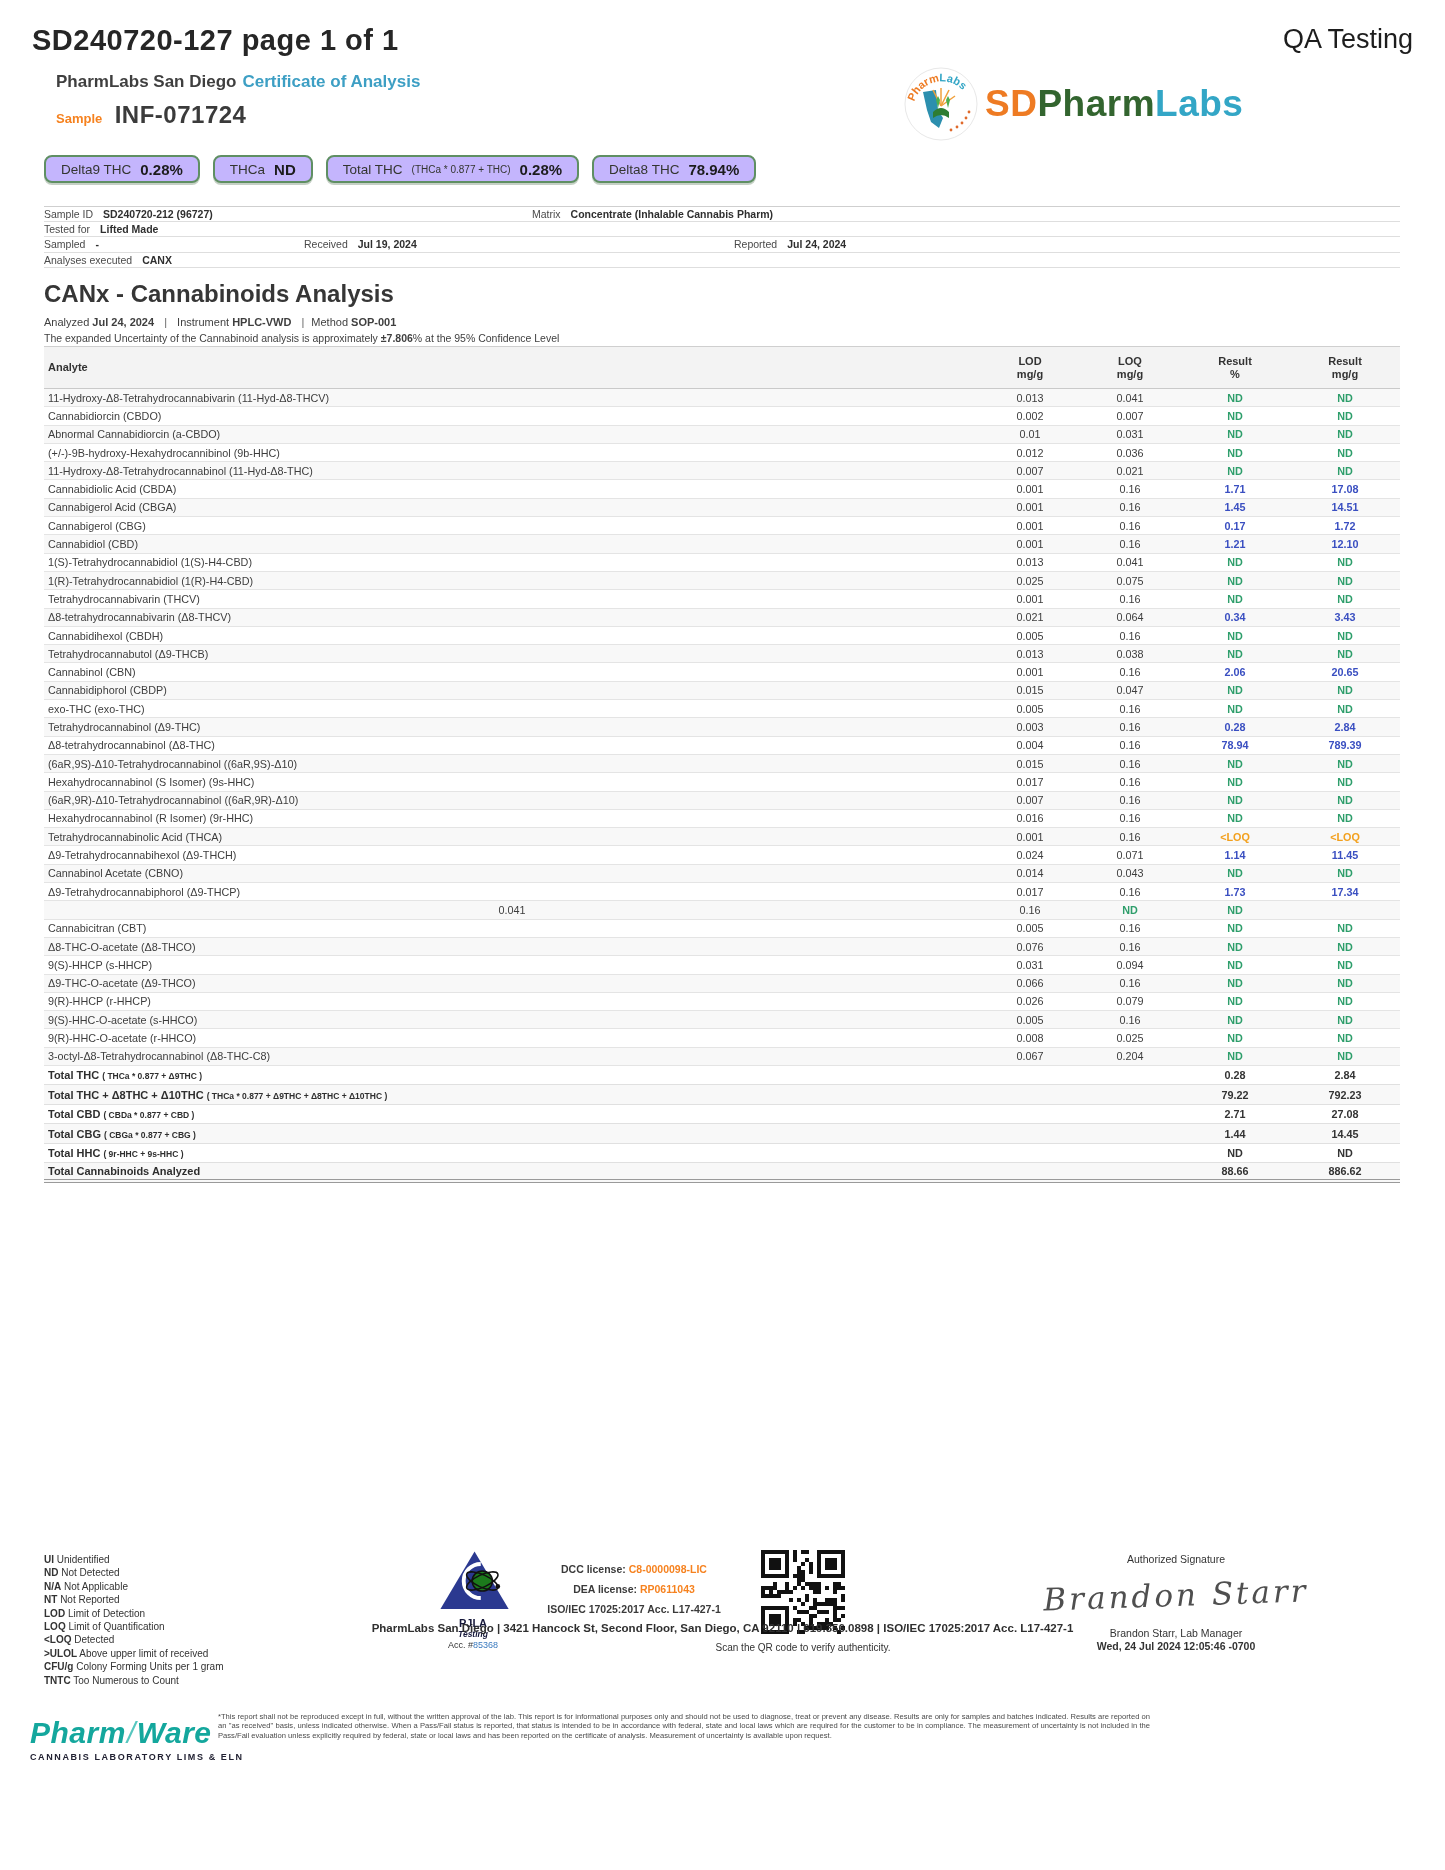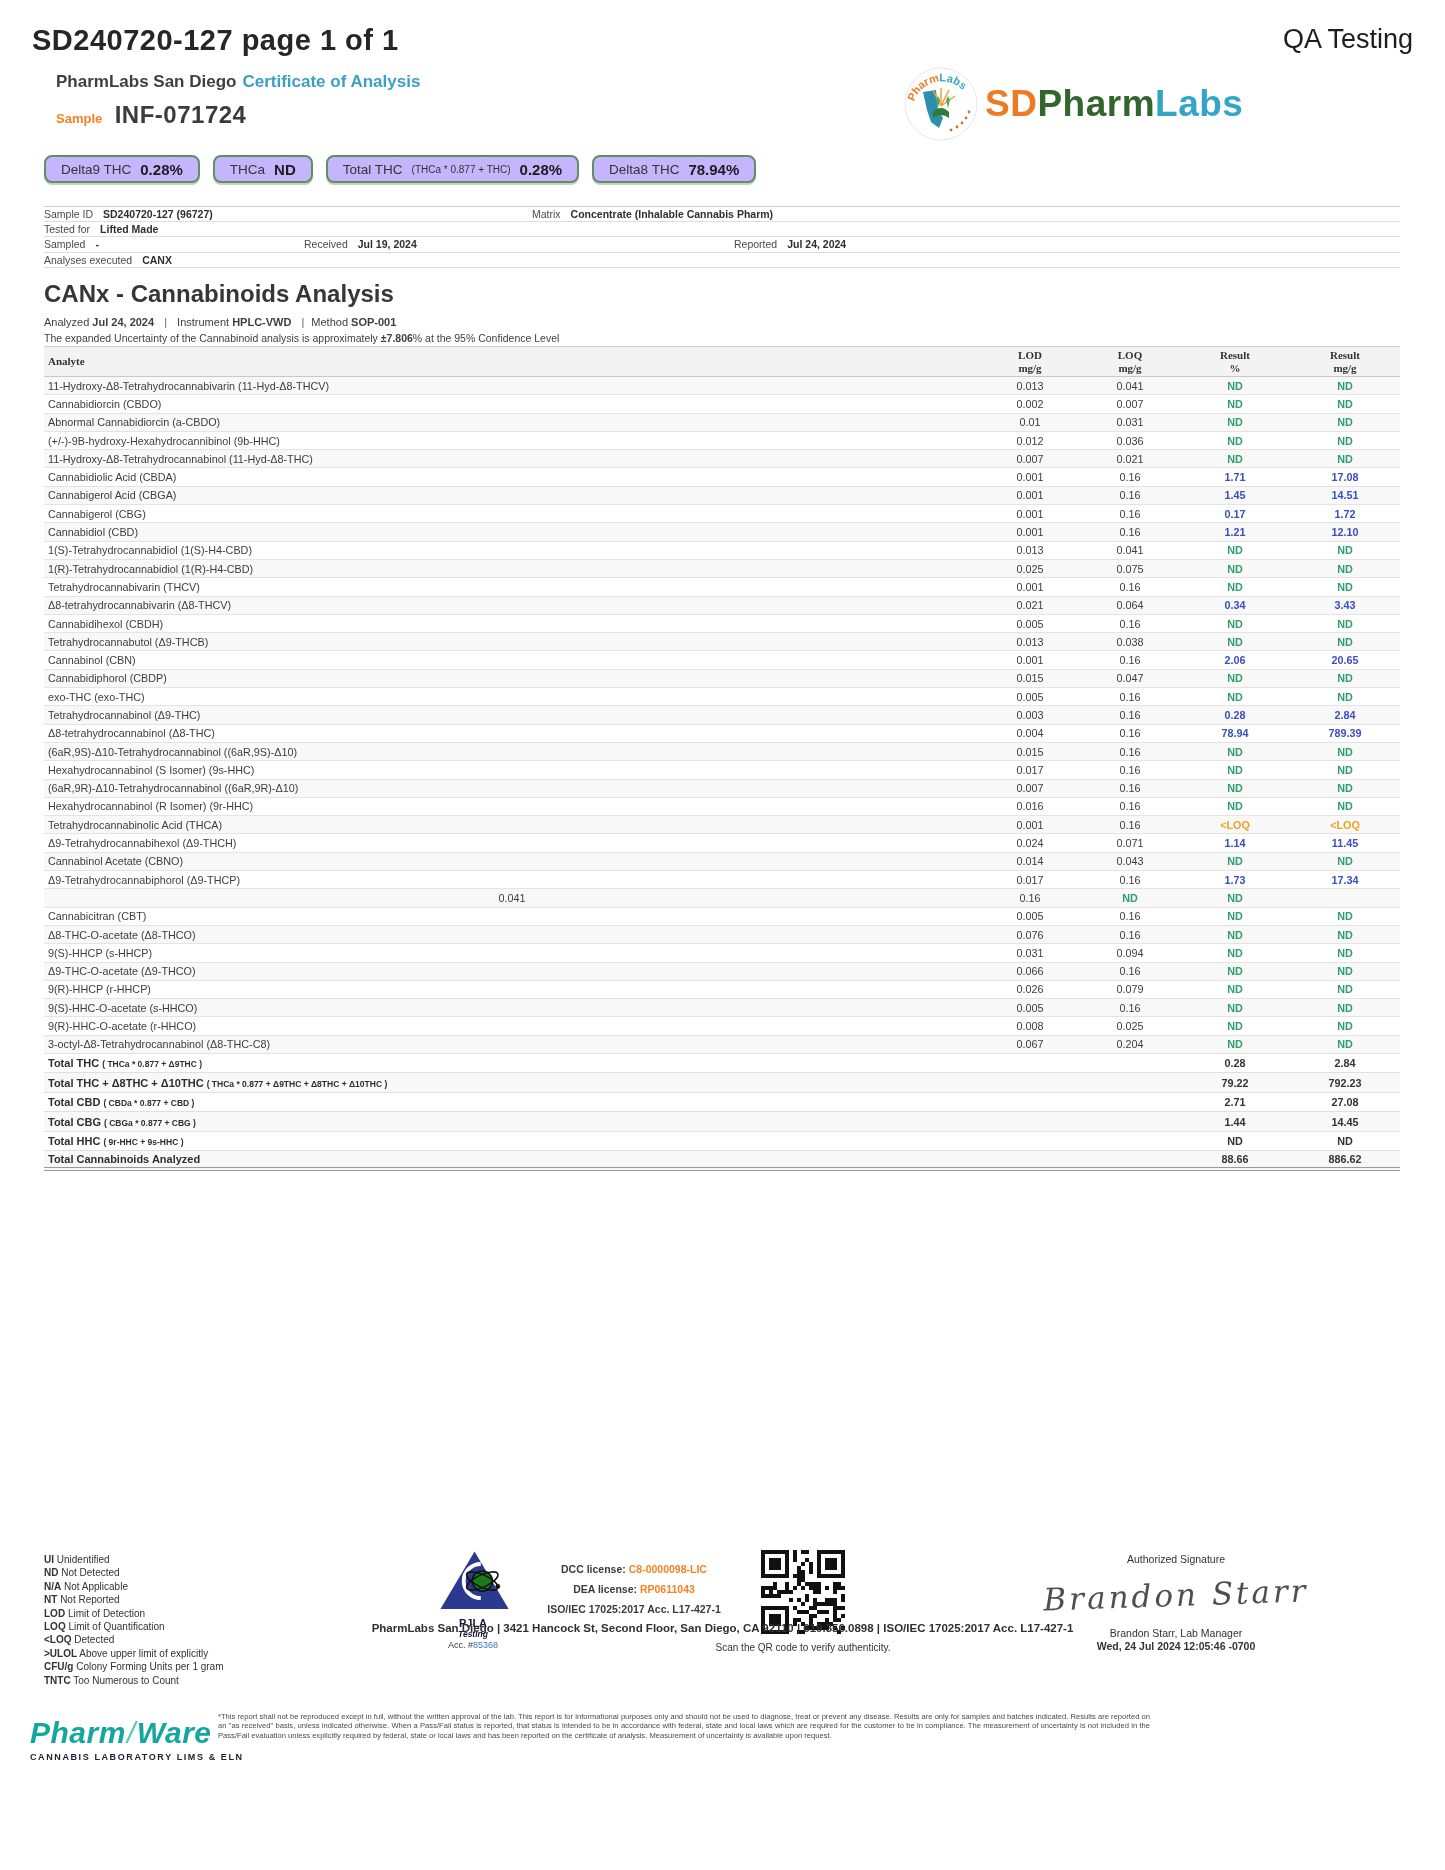--- a/index.html
+++ b/index.html
@@ -46,21 +46,21 @@
   .sec-title { position:absolute; left:44px; top:280px; font-size:24px; font-weight:600; color:#363636; }
   .meta { position:absolute; left:44px; top:316px; font-size:11px; color:#3f3f3f; }
   .meta b { font-weight:700; }
   .meta .sep { margin:0 7px; color:#666; }
   .uncert { position:absolute; left:44px; top:332px; font-size:10.5px; color:#3f3f3f; }
   .uncert b { font-weight:700; }
 
   
   .table { position:absolute; left:44px; top:346px; width:1356px; }
   .thead { display:grid; grid-template-columns:1fr 100px 100px 110px 110px; background:#f3f3f3;
-           border-top:1px solid #cfcfcf; border-bottom:1px solid #c9c9c9; padding:2px 0;font-family:Liberation Serif, serif; }
+           border-top:1px solid #cfcfcf; border-bottom:1px solid #c9c9c9; padding:8px 0; }
   .thead .hc { text-align:center; font-size:11px; font-weight:700; color:#333; line-height:12.5px; }
   .thead .hc:first-child { text-align:left; padding-left:4px; align-self:center; }
   .trow { display:grid; grid-template-columns:1fr 100px 100px 110px 110px; align-items:center;
           height:18.3px; border-bottom:1px solid #e4e4e4; }
   .trow:nth-child(odd) { background:#f8f8f8; }
   .trow .analyte { font-size:10.8px; color:#3d3d3d; padding-left:4px; white-space:nowrap; }
   .trow .num { text-align:center; font-size:10.8px; color:#3d3d3d; }
   .res-nd { color:#2e9e6b !important; font-weight:700; }
   .res-num { color:#3a4fc1 !important; font-weight:700; }
   .res-loq { color:#f3a01d !important; font-weight:700; }
@@ -170,21 +170,21 @@
 
     <div class="badge">
       <span class="blabel">Delta8 THC</span>
 
       <span class="bvalue">78.94%</span>
     </div>
   </div>
 
   <div class="info">
     <div class="irow ir1">
-      <div><span class="ilabel">Sample ID</span><span class="ival">SD240720-127 (96727)</span></div>
+      <div><span class="ilabel">Sample ID</span><span class="ival">SD240720-212 (96727)</span></div>
       <div><span class="ilabel">Matrix</span><span class="ival">Concentrate (Inhalable Cannabis Pharm)</span></div>
     </div>
     <div class="irow ir2">
       <div><span class="ilabel">Tested for</span><span class="ival">Lifted Made</span></div>
     </div>
     <div class="irow ir3">
       <div><span class="ilabel">Sampled</span><span class="ival">-</span></div>
       <div><span class="ilabel">Received</span><span class="ival">Jul 19, 2024</span></div>
       <div><span class="ilabel">Reported</span><span class="ival">Jul 24, 2024</span></div>
     </div>
@@ -560,21 +560,21 @@
   </div>
 
   <div class="legend" id="legend">
       <div><b class="la">UI</b> <span class="ld">Unidentified</span></div>
       <div><b class="la">ND</b> <span class="ld">Not Detected</span></div>
       <div><b class="la">N/A</b> <span class="ld">Not Applicable</span></div>
       <div><b class="la">NT</b> <span class="ld">Not Reported</span></div>
       <div><b class="la">LOD</b> <span class="ld">Limit of Detection</span></div>
       <div><b class="la">LOQ</b> <span class="ld">Limit of Quantification</span></div>
       <div><b class="la">&lt;LOQ</b> <span class="ld">Detected</span></div>
-      <div><b class="la">&gt;ULOL</b> <span class="ld">Above upper limit of explicitly</span></div>
+      <div><b class="la">&gt;ULOL</b> <span class="ld">Above upper limit of received</span></div>
       <div><b class="la">CFU/g</b> <span class="ld">Colony Forming Units per 1 gram</span></div>
       <div><b class="la">TNTC</b> <span class="ld">Too Numerous to Count</span></div>
     </div>
 
   <div class="pjla">
     <svg width="78" height="62" viewBox="0 0 100 80">
       <polygon points="52,2 96,76 8,76" fill="#2b3990"></polygon>
       <path d="M 60 18 A 22 22 0 1 0 60 62" fill="none" stroke="#fff" stroke-width="5"></path>
       <circle cx="62" cy="40" r="13" fill="#1c7a1c" stroke="#111" stroke-width="2"></circle>
       <ellipse cx="62" cy="40" rx="22" ry="8" fill="none" stroke="#111" stroke-width="2" transform="rotate(25 62 40)"></ellipse>

